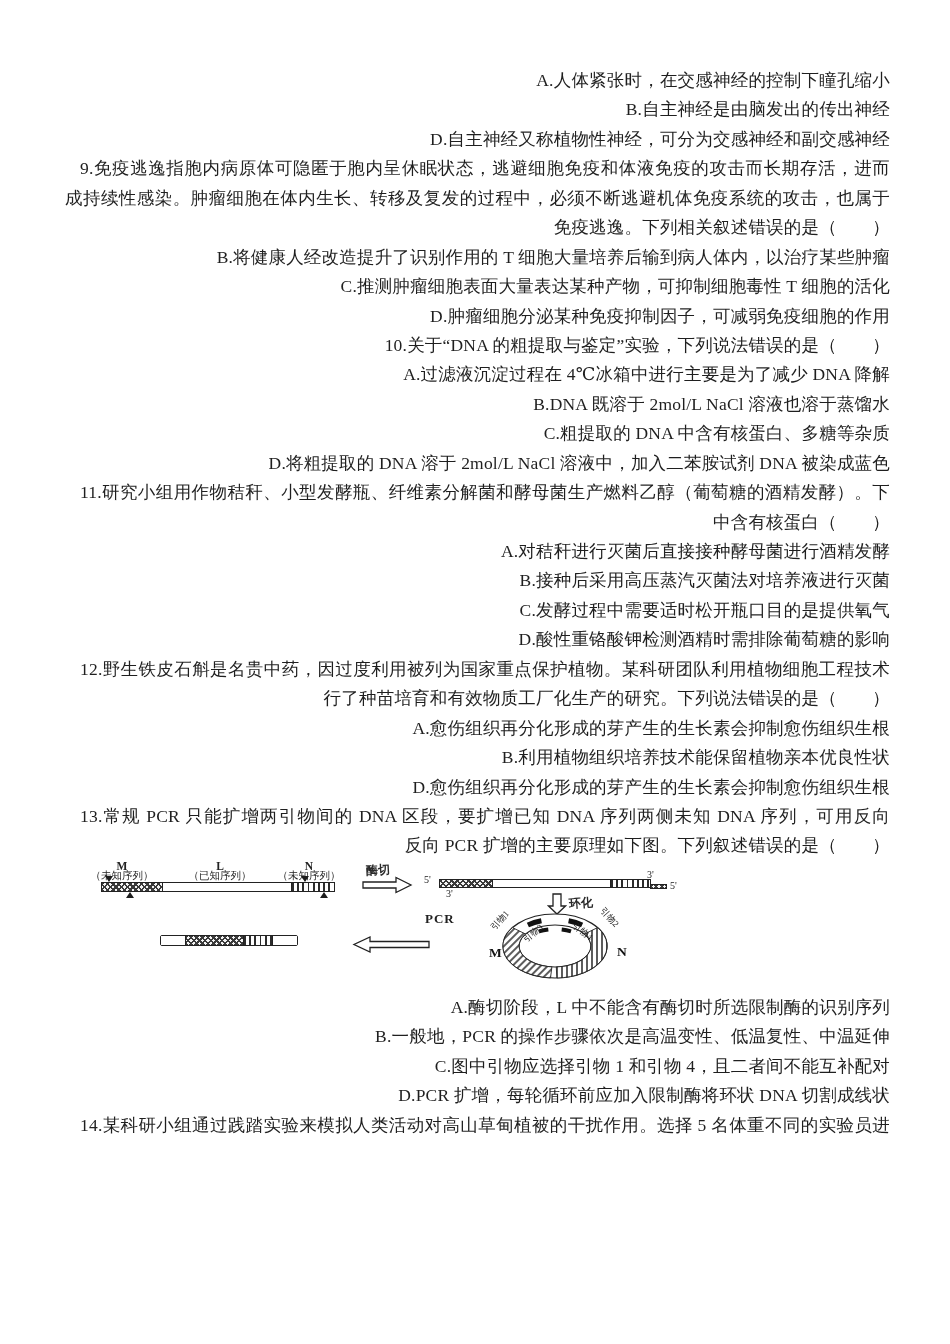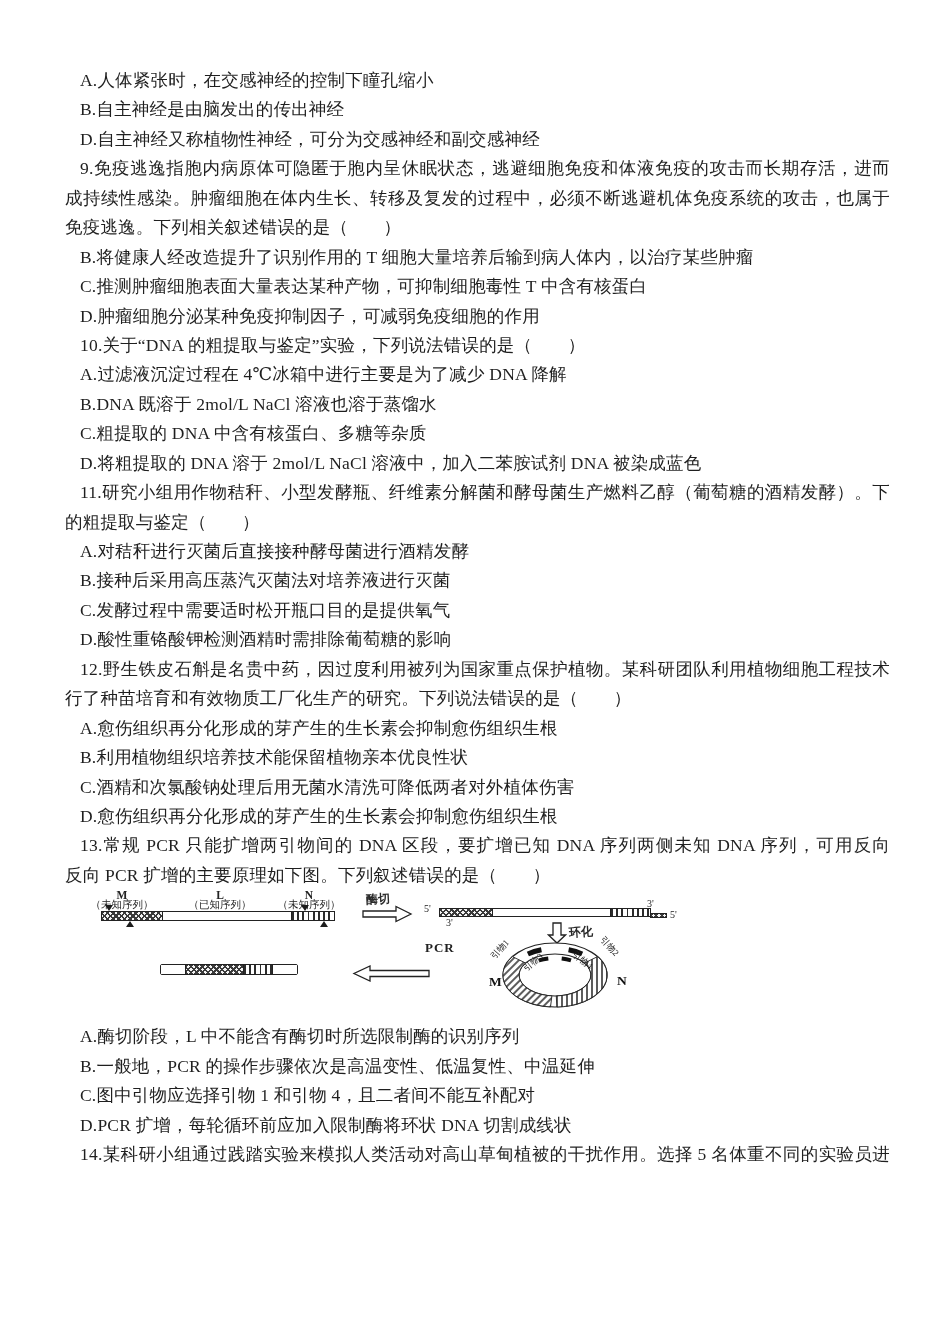--- a/index.html
+++ b/index.html
@@ -13,20 +13,21 @@
   }
   .page{position:relative;width:950px;height:1344px;}
   .textblock{position:relative;}
   #lines-top{padding-top:66px;}
   .line{
     height:29.45px;line-height:29.45px;
     margin-left:80px;width:810px;
     font-size:17.5px;
     white-space:nowrap;
     letter-spacing:0.2px;
+    text-align:right;
   }
   .line.cont{margin-left:65px;width:825px;}
   .line.just{white-space:normal;text-align:justify;text-align-last:justify;overflow:hidden;}
   
   .diagram{position:relative;width:950px;height:132px;font-family:"Liberation Serif","DejaVu Serif",serif;}
   .abs{position:absolute;}
   .seg-label{position:absolute;text-align:center;font-size:10.5px;line-height:10px;color:#222;}
   .seg-label .big{font-size:11.5px;font-weight:bold;display:block;}
   .dnabar{position:absolute;display:flex;border:1.2px solid #222;background:#fff;box-sizing:border-box;}
   .seg{height:100%;}
@@ -56,38 +57,37 @@
 <div class="page">
 
   <div class="textblock" id="lines-top">
       <div class="line">A.人体紧张时，在交感神经的控制下瞳孔缩小</div>
       <div class="line">B.自主神经是由脑发出的传出神经</div>
       <div class="line">D.自主神经又称植物性神经，可分为交感神经和副交感神经</div>
       <div class="line just">9.免疫逃逸指胞内病原体可隐匿于胞内呈休眠状态，逃避细胞免疫和体液免疫的攻击而长期存活，进而形</div>
       <div class="line cont just">成持续性感染。肿瘤细胞在体内生长、转移及复发的过程中，必须不断逃避机体免疫系统的攻击，也属于</div>
       <div class="line cont">免疫逃逸。下列相关叙述错误的是（　　）</div>
       <div class="line">B.将健康人经改造提升了识别作用的 T 细胞大量培养后输到病人体内，以治疗某些肿瘤</div>
-      <div class="line">C.推测肿瘤细胞表面大量表达某种产物，可抑制细胞毒性 T 中含有核蛋白</div>
+      <div class="line">C.推测肿瘤细胞表面大量表达某种产物，可抑制细胞毒性 T 细胞的活化</div>
       <div class="line">D.肿瘤细胞分泌某种免疫抑制因子，可减弱免疫细胞的作用</div>
       <div class="line">10.关于“DNA 的粗提取与鉴定”实验，下列说法错误的是（　　）</div>
       <div class="line">A.过滤液沉淀过程在 4℃冰箱中进行主要是为了减少 DNA  降解</div>
       <div class="line">B.DNA  既溶于 2mol/L  NaCl 溶液也溶于蒸馏水</div>
       <div class="line">C.粗提取的 DNA 中含有核蛋白、多糖等杂质</div>
       <div class="line">D.将粗提取的 DNA 溶于 2mol/L  NaCl 溶液中，加入二苯胺试剂 DNA 被染成蓝色</div>
       <div class="line just">11.研究小组用作物秸秆、小型发酵瓶、纤维素分解菌和酵母菌生产燃料乙醇（葡萄糖的酒精发酵）。下列</div>
-      <div class="line cont">的粗提取与鉴定（　　）</div>
+      <div class="line cont">中含有核蛋白（　　）</div>
       <div class="line">A.对秸秆进行灭菌后直接接种酵母菌进行酒精发酵</div>
       <div class="line">B.接种后采用高压蒸汽灭菌法对培养液进行灭菌</div>
       <div class="line">C.发酵过程中需要适时松开瓶口目的是提供氧气</div>
       <div class="line">D.酸性重铬酸钾检测酒精时需排除葡萄糖的影响</div>
       <div class="line just">12.野生铁皮石斛是名贵中药，因过度利用被列为国家重点保护植物。某科研团队利用植物细胞工程技术进</div>
       <div class="line cont">行了种苗培育和有效物质工厂化生产的研究。下列说法错误的是（　　）</div>
       <div class="line">A.愈伤组织再分化形成的芽产生的生长素会抑制愈伤组织生根</div>
       <div class="line">B.利用植物组织培养技术能保留植物亲本优良性状</div>
-      <div class="line">C.酒精和次氯酸钠处理后用无菌水清洗可降低两者对外植体伤害</div>
       <div class="line">D.愈伤组织再分化形成的芽产生的生长素会抑制愈伤组织生根</div>
       <div class="line just">13.常规 PCR 只能扩增两引物间的 DNA 区段，要扩增已知 DNA 序列两侧未知 DNA 序列，可用反向 PCR。</div>
       <div class="line cont">反向 PCR 扩增的主要原理如下图。下列叙述错误的是（　　）</div>
     </div>
 
   <div class="diagram">
 
     <div class="seg-label" style="left:90px;top:0;width:64px;">
       <span class="big">M</span>
       <span>（未知序列）</span>

